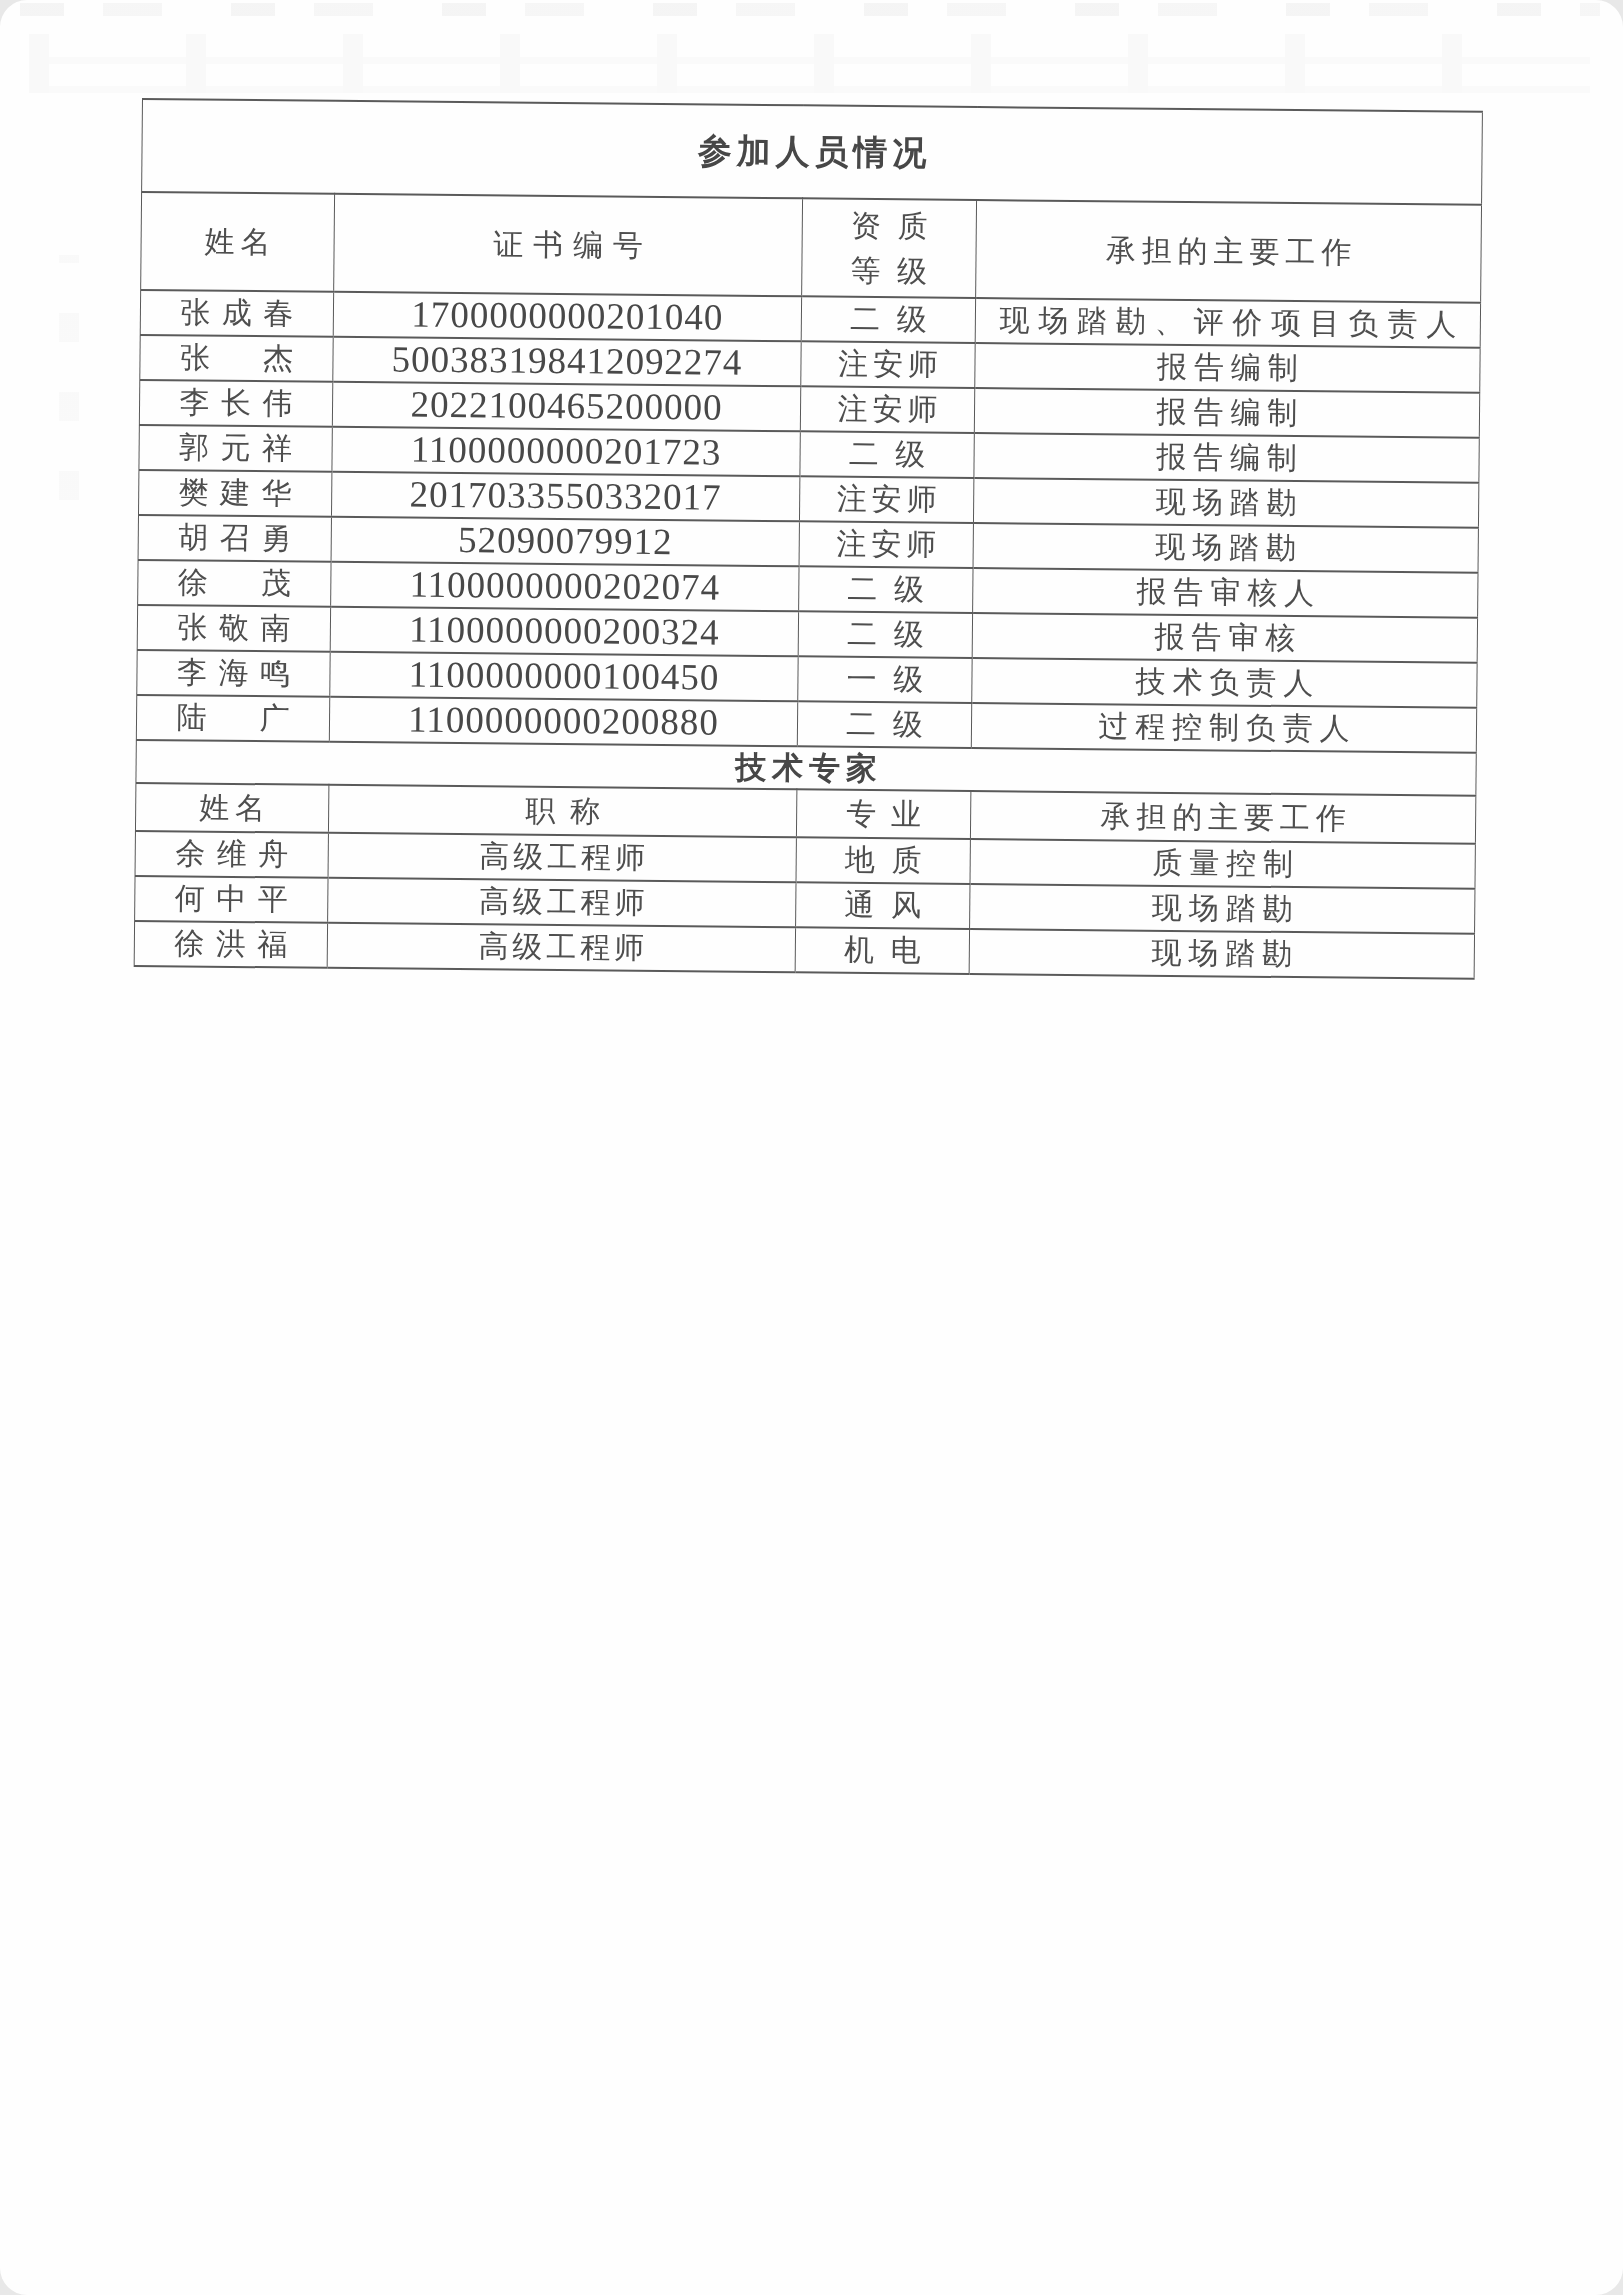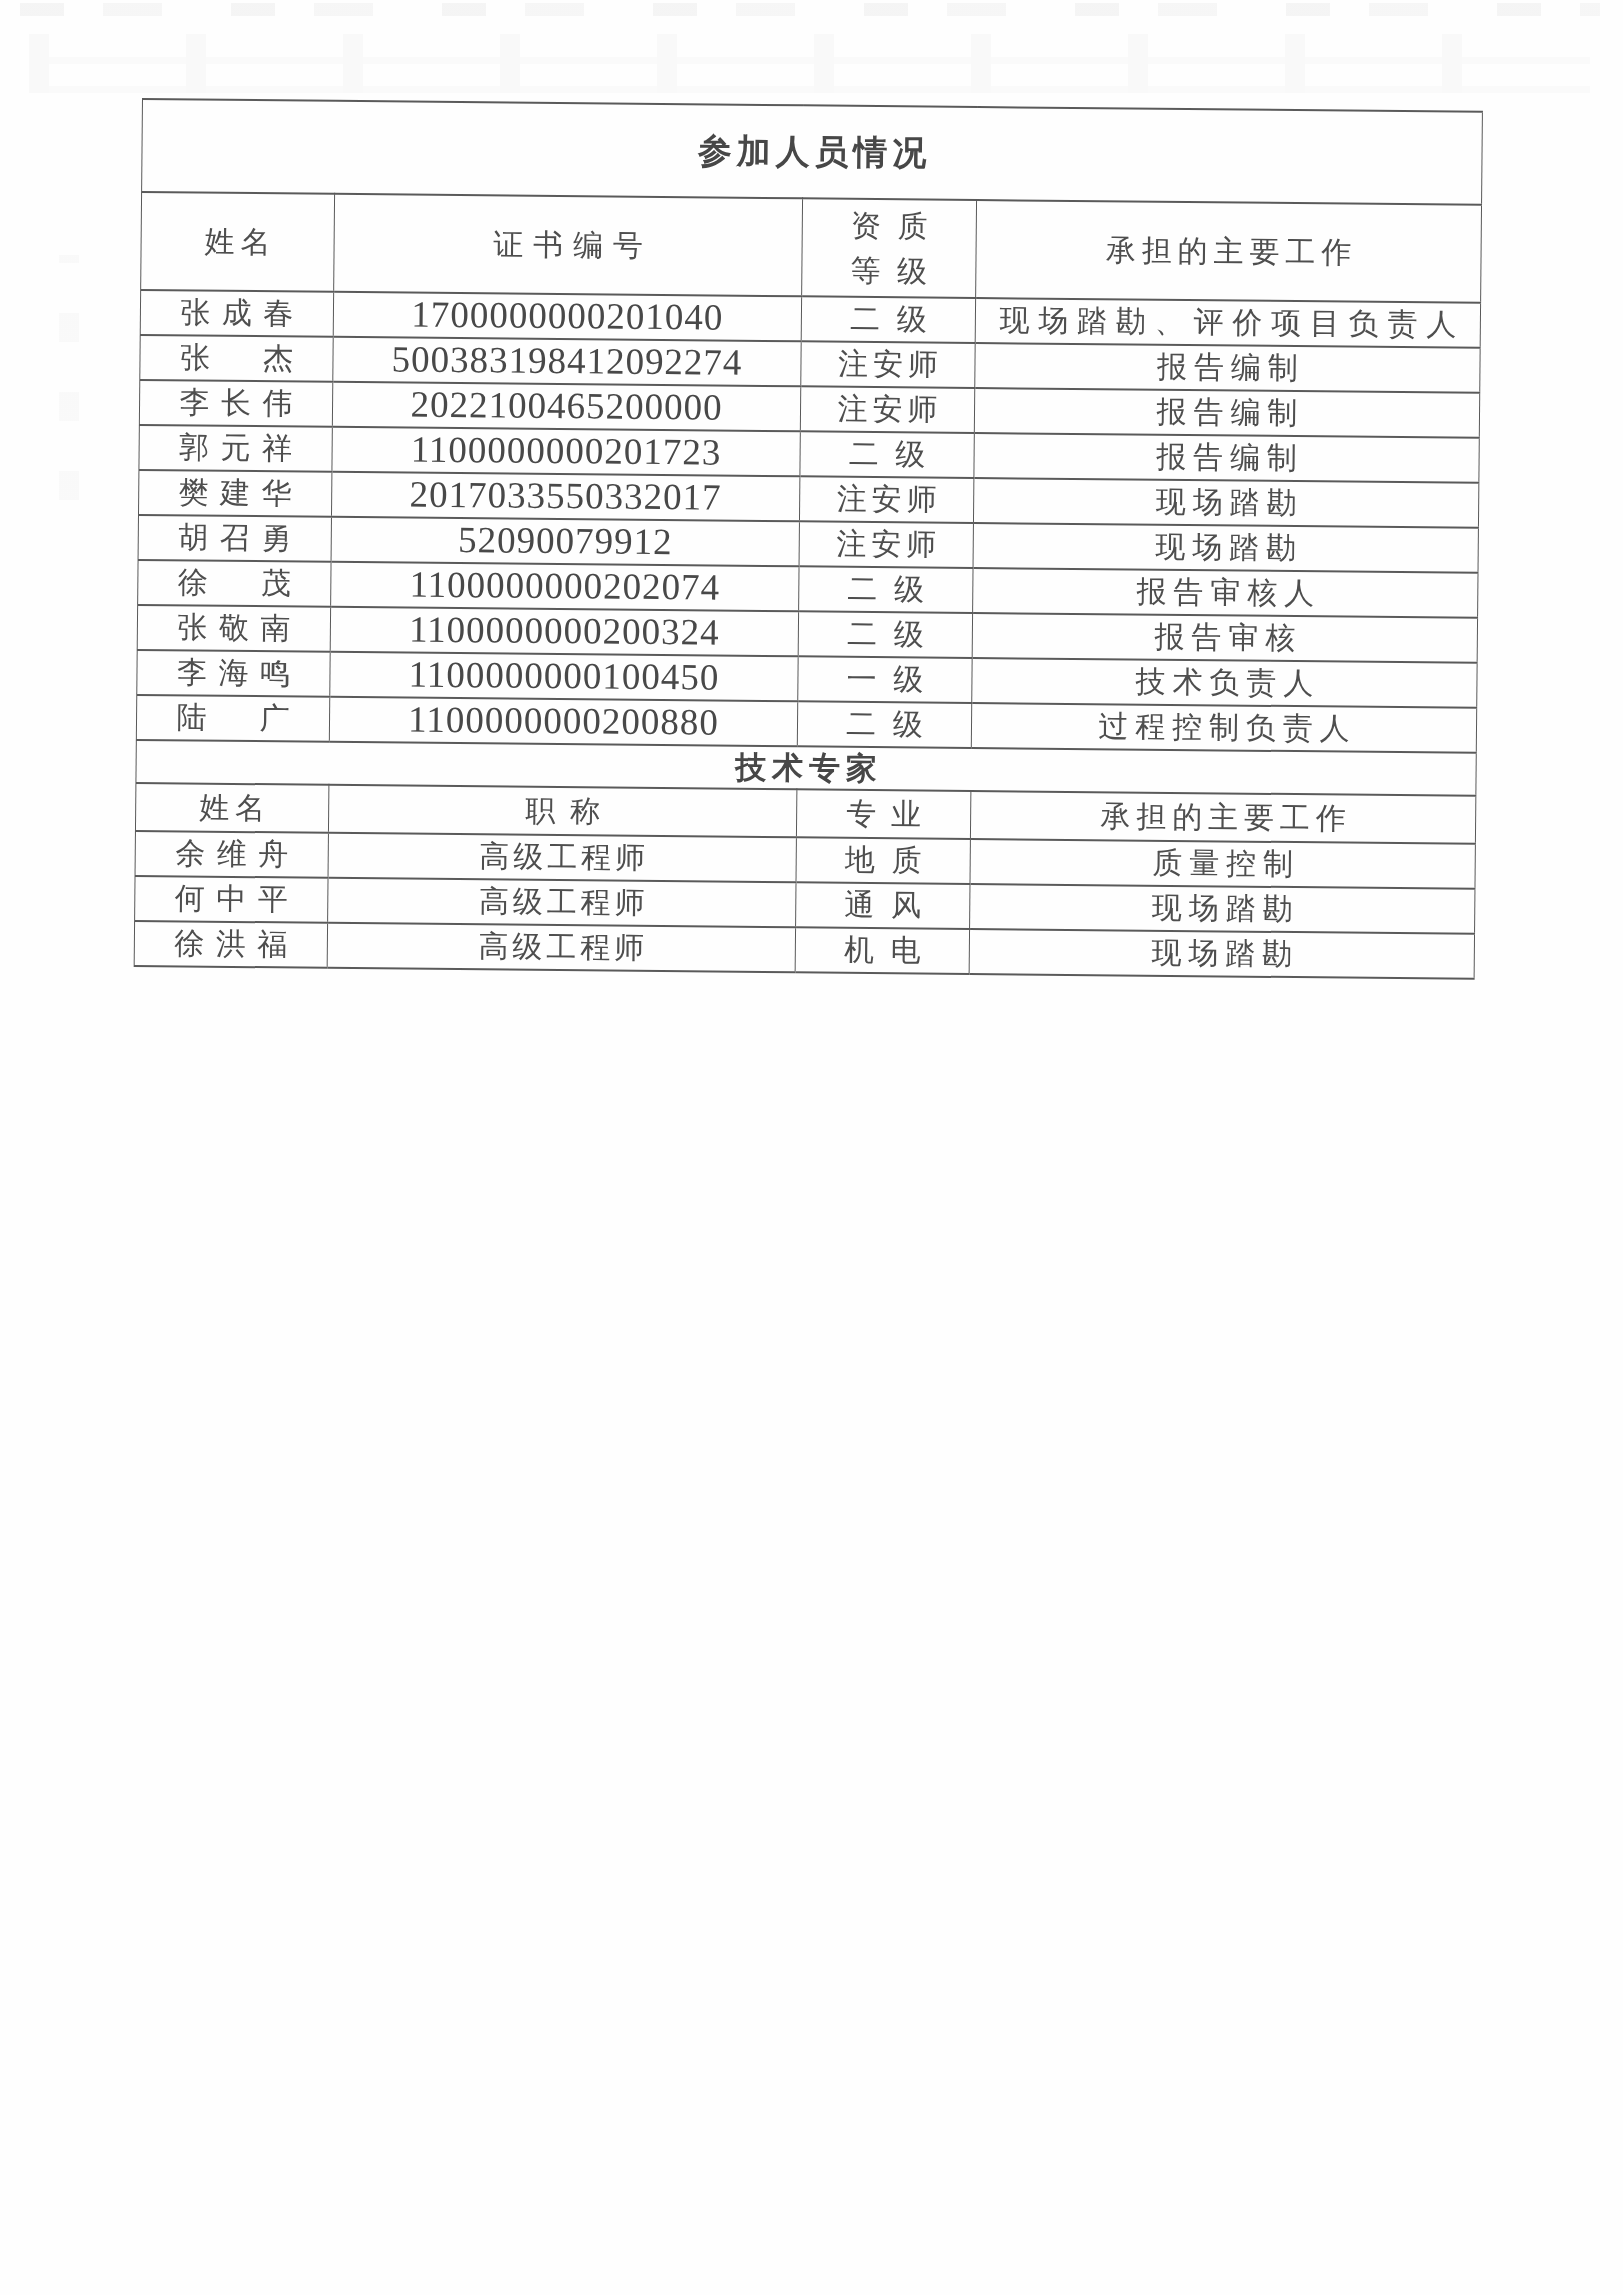--- a/index.html
+++ b/index.html
@@ -1,18 +1,18 @@
 <!DOCTYPE html>
 <html style="font-size:7.9px"><head>
 <meta charset="utf-8">
 <style>
   html,body{margin:0;padding:0;background:#e8e8e8;}
   .page{
     position:relative;width:1623px;height:2295px;background:#fefefe;overflow:hidden;
-    font-family:"Liberation Serif","DejaVu Serif",serif;color:#4e4e4e;
+    font-family:"Liberation Serif","DejaVu Serif",serif;color:#4e4e4e;border-radius:27px;
   }
   
   .noise-a{position:absolute;left:19.6px;top:2.9px;width:1580px;height:12.8px;opacity:.55;
     background:repeating-linear-gradient(90deg,#ededed 0 44px,rgba(0,0,0,0) 44px 83px,#f0f0f0 83px 142px,rgba(0,0,0,0) 142px 211px);}
   .noise-b{position:absolute;left:29.4px;top:34px;width:1561px;height:59px;opacity:.5;
     background:repeating-linear-gradient(90deg,#f5f5f5 0 19.6px,rgba(0,0,0,0) 19.6px 157px),
                repeating-linear-gradient(0deg,#f7f7f7 0 6.9px,rgba(0,0,0,0) 6.9px 29.4px);}
   .noise-c{position:absolute;left:59px;top:255px;width:19.6px;height:245px;opacity:.4;
     background:repeating-linear-gradient(0deg,#f2f2f2 0 29.4px,rgba(0,0,0,0) 29.4px 79px);}
 

